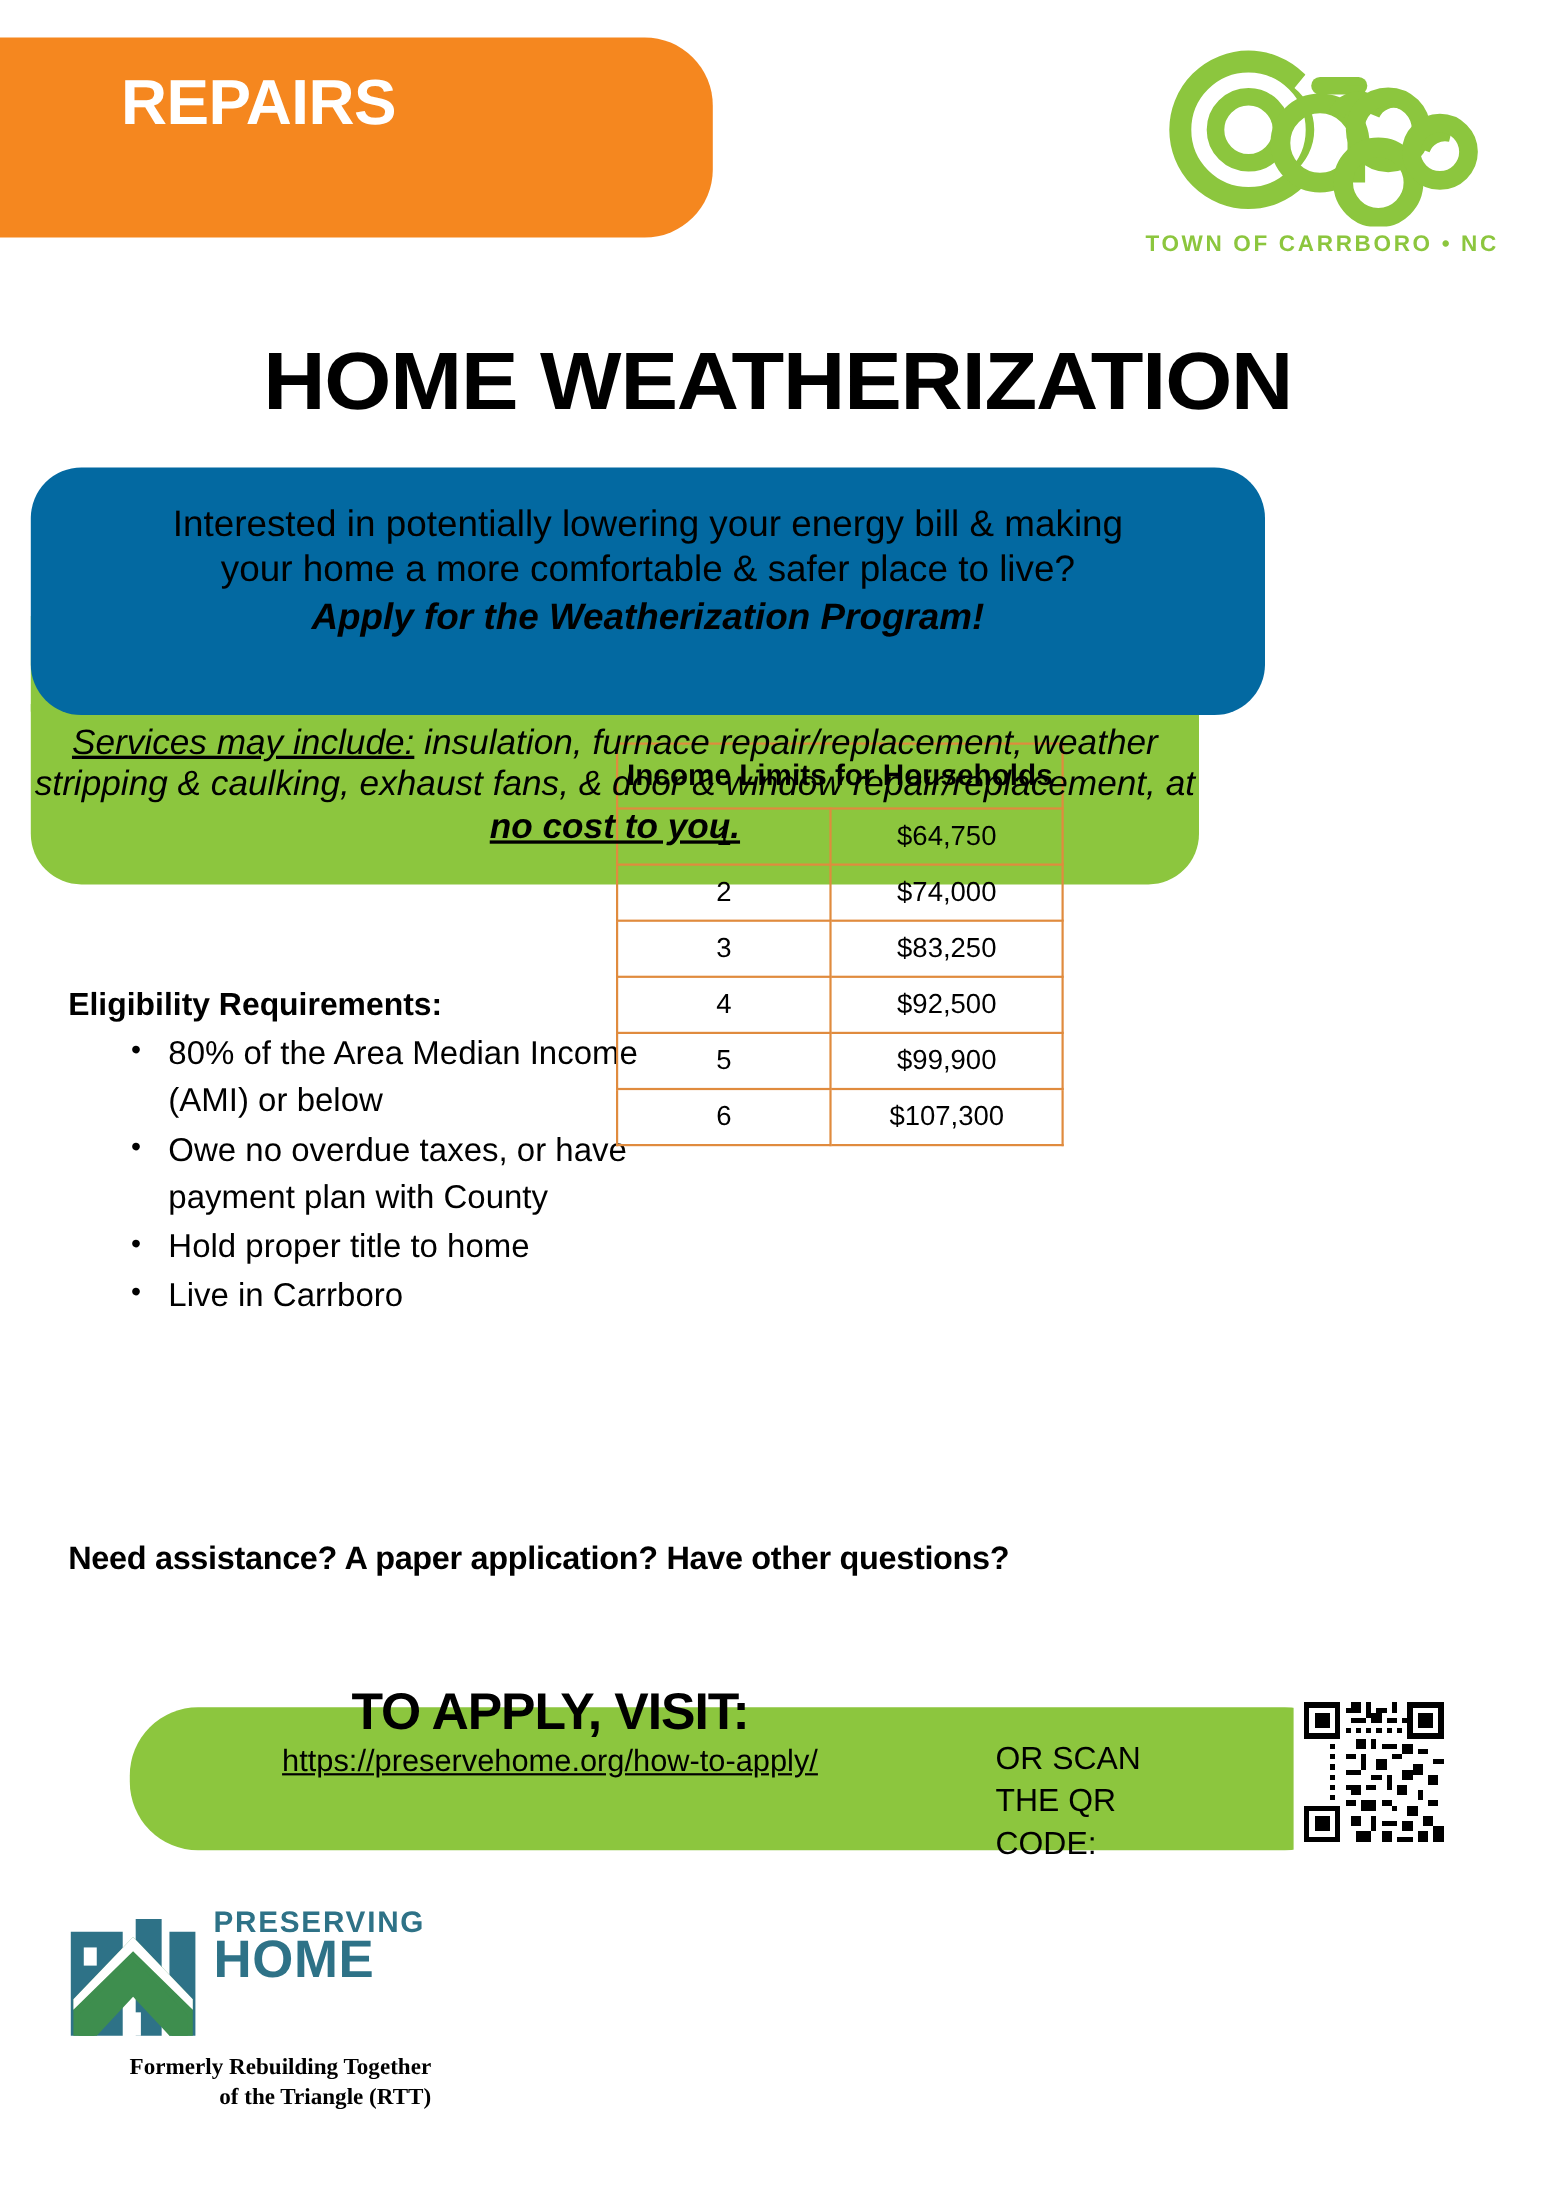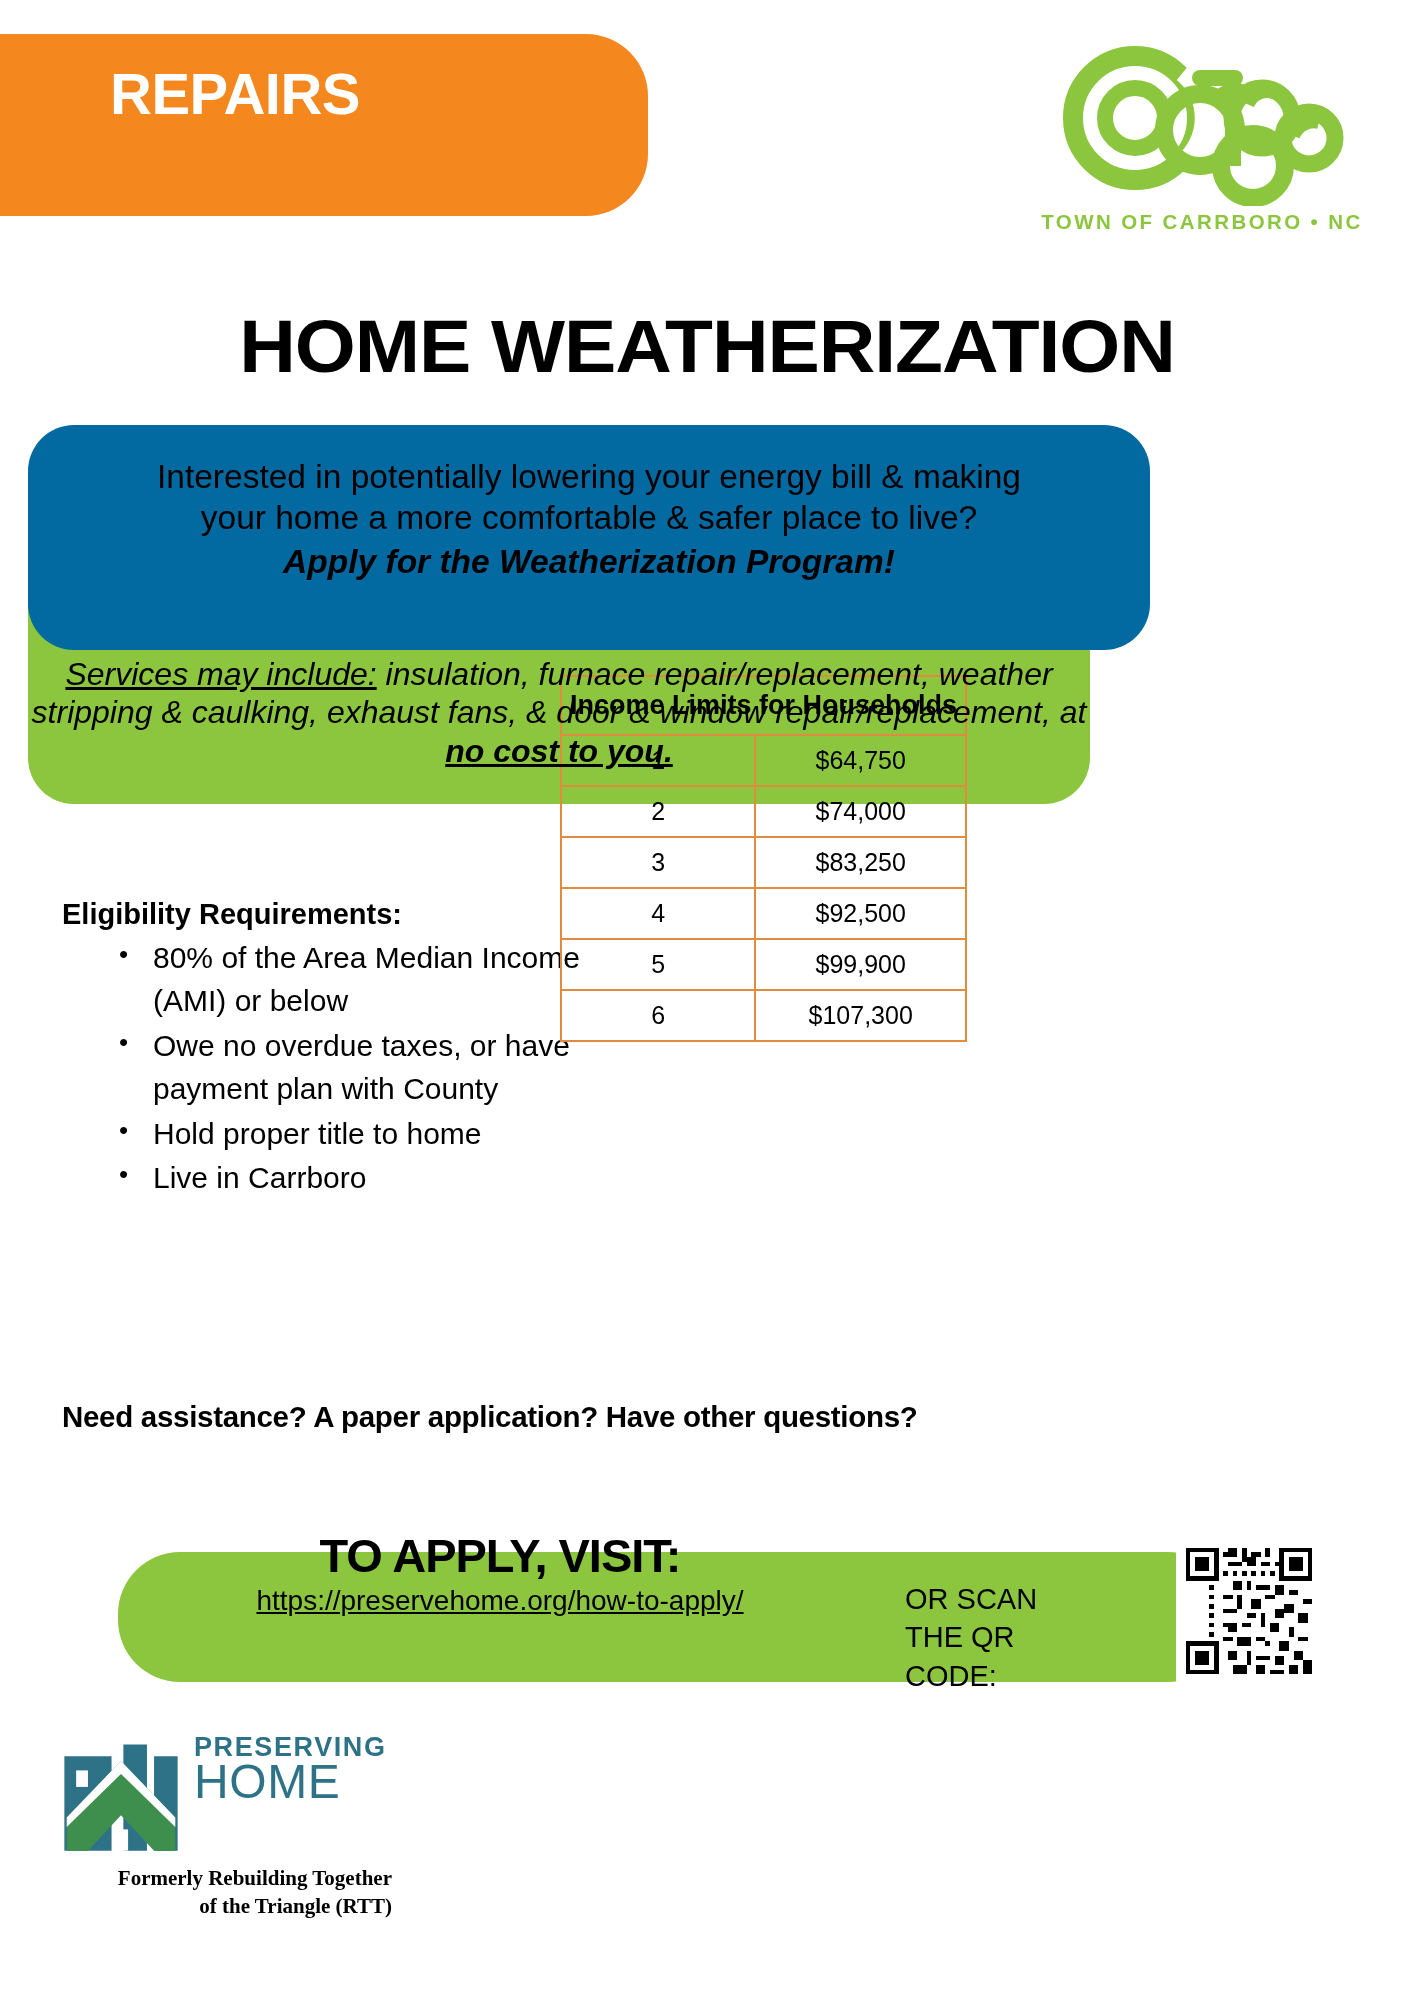--- a/index.html
+++ b/index.html
@@ -159,21 +159,21 @@
   .ph-logo{
     position:absolute;left:62px;top:1735px;width:390px;
   }
   .ph-row{display:flex;}
   .ph-mark{width:118px;height:118px;flex:0 0 118px;}
   .ph-words{margin-left:14px;line-height:0.92;}
   .ph-words .w1{
     color:#2E7287;font-weight:bold;font-size:27px;letter-spacing:1.6px;
   }
   .ph-words .w2{
-    color:#2E7287;font-weight:normal;font-size:48px;letter-spacing:0.6px;
+    color:#2E7287;font-weight:bold;font-size:48px;letter-spacing:0.6px;
   }
   .ph-sub{
     margin-top:12px;text-align:right;width:330px;
     font-family:"Liberation Serif", serif;
     font-weight:bold;font-size:21px;line-height:1.32;
   }
 </style>
 </head>
 <body>
 

